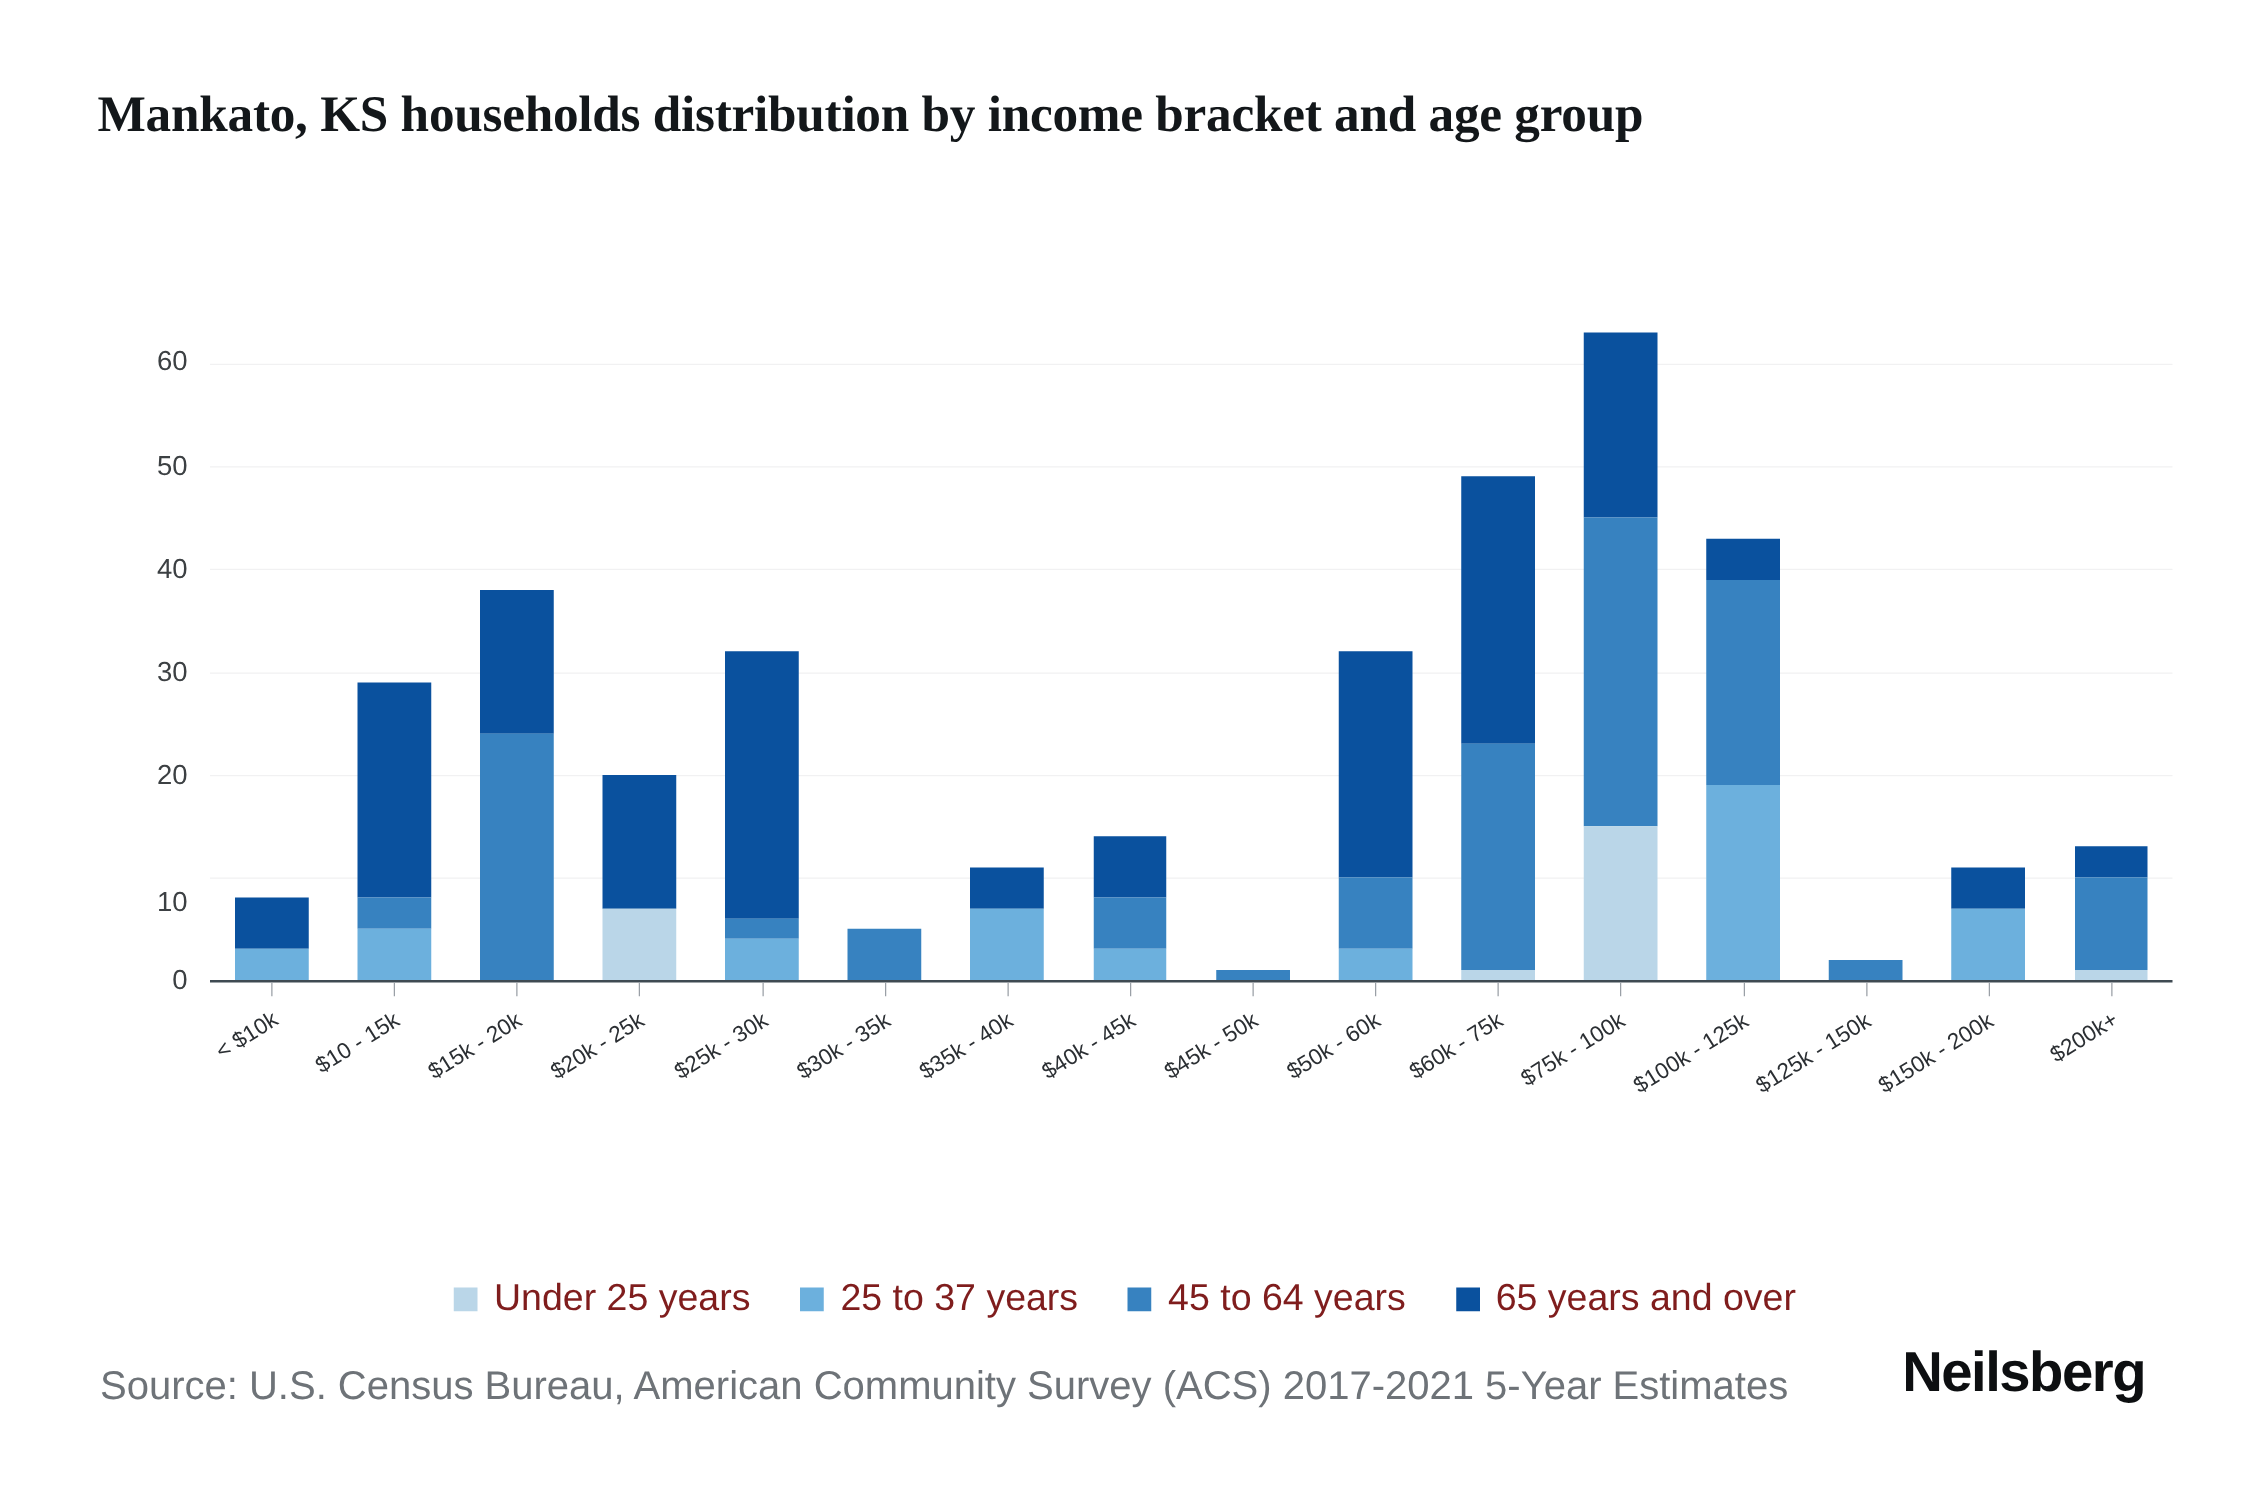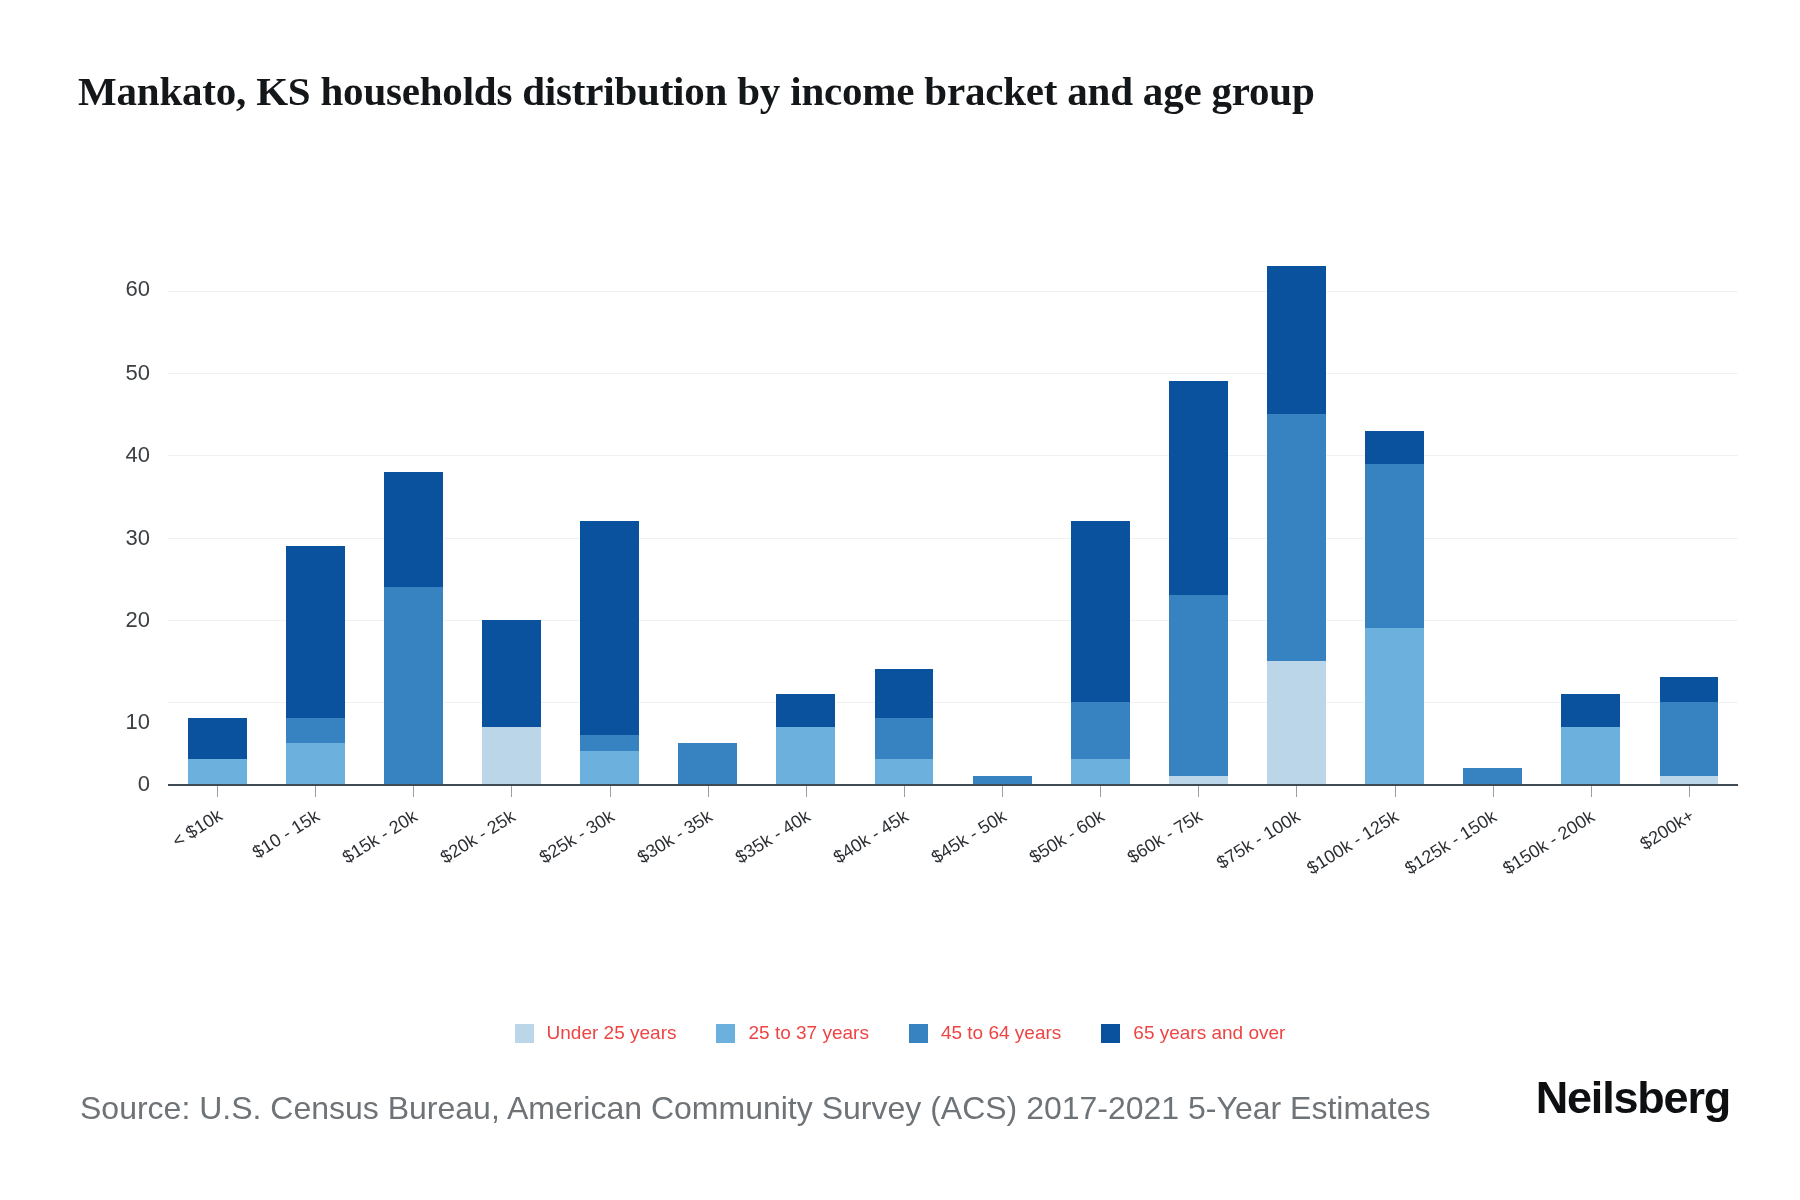--- a/index.html
+++ b/index.html
@@ -128,33 +128,33 @@
     position: absolute;
     left: 0; top: 1022px;
     width: 1800px;
     display: flex;
     justify-content: center;
     align-items: center;
     gap: 40px;
   }
   .legend-item { display: flex; align-items: center; gap: 13px; }
   .legend-swatch { width: 19px; height: 19px; display: block; }
-  .legend-label { font-size: 19px; color: #ef4444; white-space: nowrap; }
+  .legend-label { font-size: 30px; color: #7f1d1d; white-space: nowrap; }
 
   
   #source-text {
     position: absolute;
     left: 80px; top: 1090px;
     font-size: 32px;
     color: #6e7378;
     white-space: nowrap;
   }
   #brand-logo {
     position: absolute;
-    right: 70px; top: 1072px;
+    right: 84px; top: 1072px;
     font-size: 45px;
     font-weight: bold;
     color: #0d0f11;
     letter-spacing: -1.2px;
   }
 </style>
 </head>
 <body>
 
 <div id="page">

